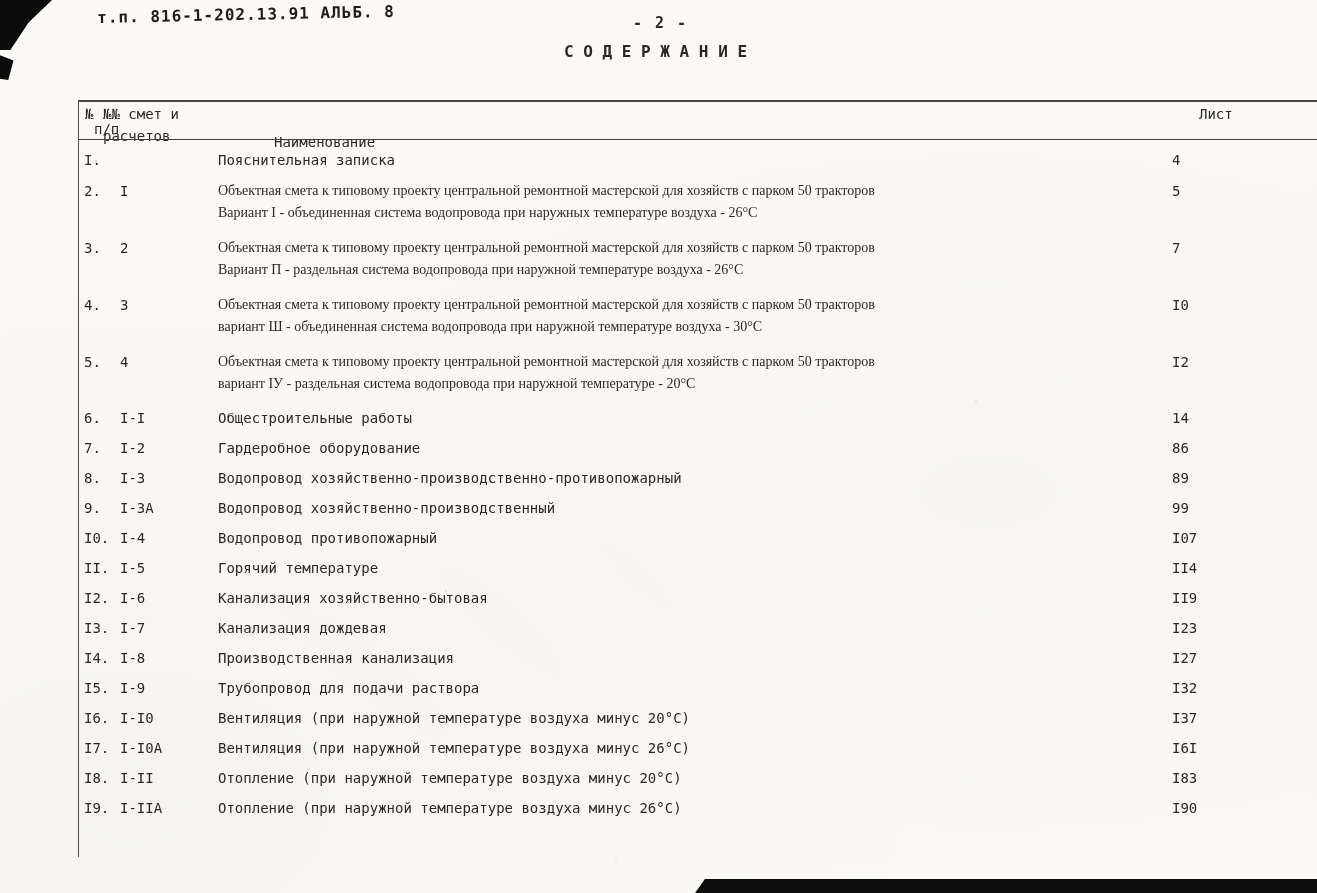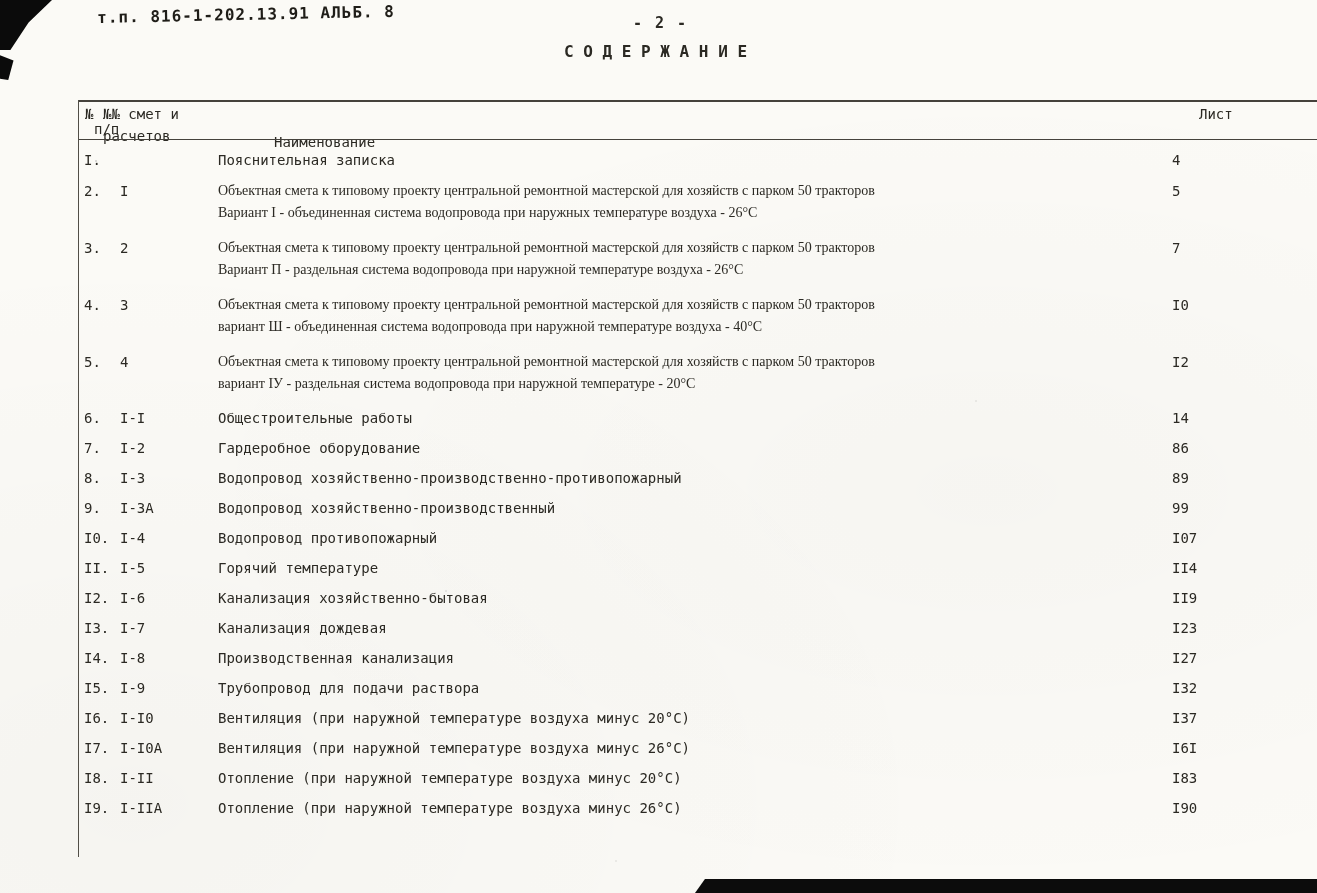--- a/index.html
+++ b/index.html
@@ -131,21 +131,21 @@
       <div>Объектная смета к типовому проекту центральной ремонтной мастерской для хозяйств с парком 50 тракторов</div>
       <div>Вариант П - раздельная система водопровода при наружной температуре воздуха - 26°С</div>
     </div>
     <div class="c-sheet">7</div>
   </div>
       <div class="row multi">
     <div class="c-num">4.</div>
     <div class="c-est">3</div>
     <div class="c-name">
       <div>Объектная смета к типовому проекту центральной ремонтной мастерской для хозяйств с парком 50 тракторов</div>
-      <div>вариант Ш - объединенная система водопровода при наружной температуре воздуха - 40°С</div>
+      <div>вариант Ш - объединенная система водопровода при наружной температуре воздуха - 30°С</div>
     </div>
     <div class="c-sheet">I0</div>
   </div>
       <div class="row multi">
     <div class="c-num">5.</div>
     <div class="c-est">4</div>
     <div class="c-name">
       <div>Объектная смета к типовому проекту центральной ремонтной мастерской для хозяйств с парком 50 тракторов</div>
       <div>вариант IУ - раздельная система водопровода при наружной температуре - 20°С</div>
     </div>

